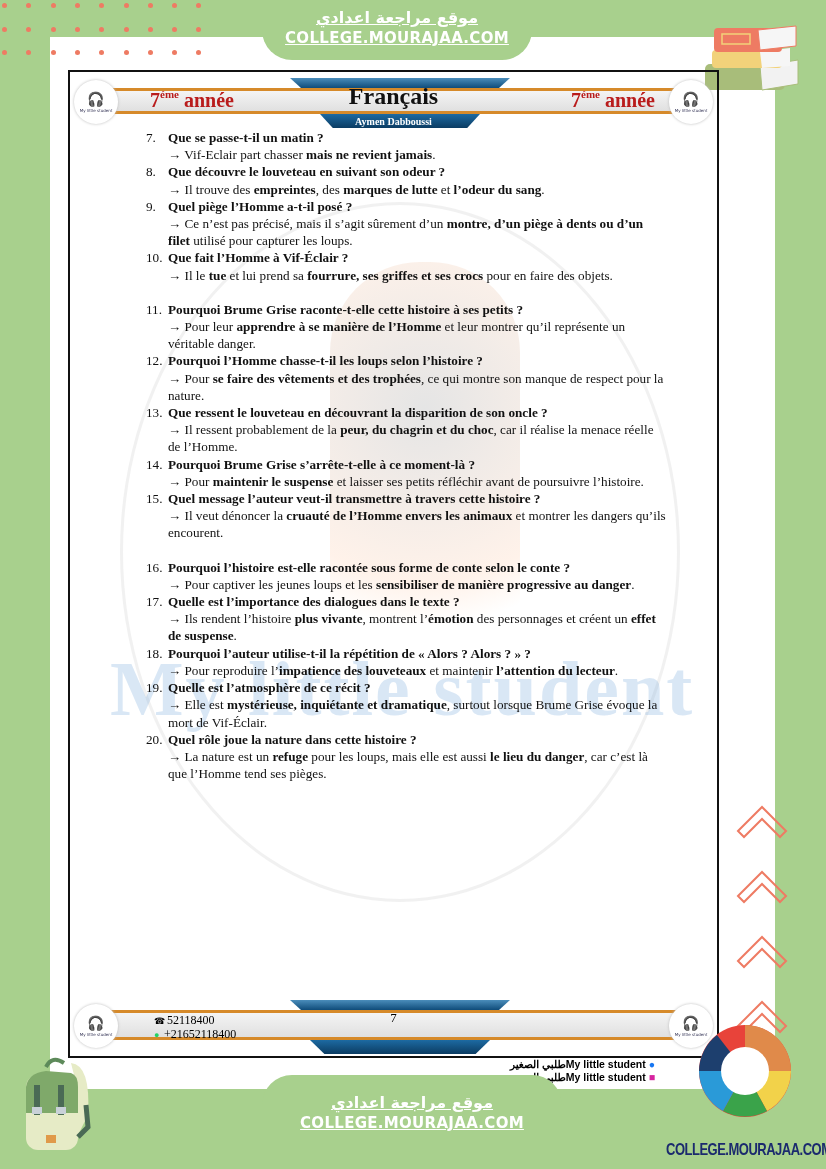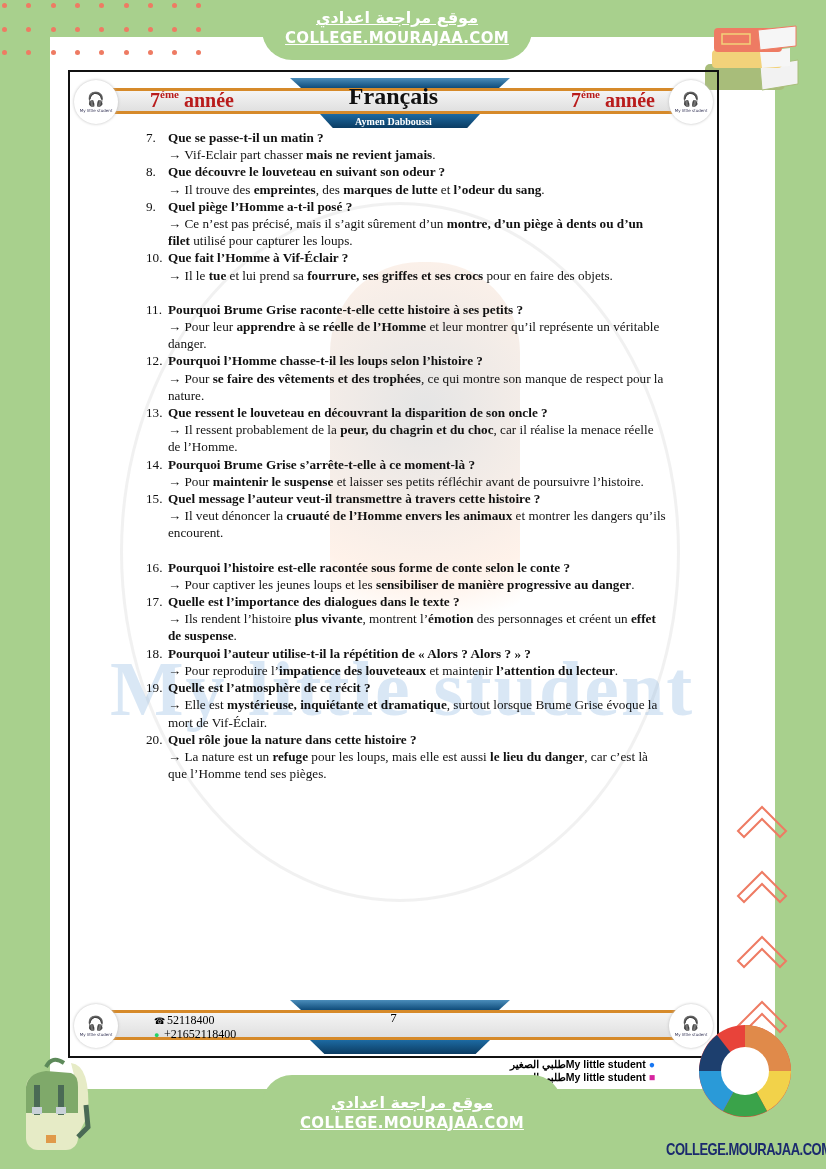--- a/index.html
+++ b/index.html
@@ -177,21 +177,21 @@
       </div>
       <div class="qa">
         <span class="num">10.</span>
         <div class="q">Que fait l’Homme à Vif-Éclair ?</div>
         <div class="a">→ Il le <b>tue</b> et lui prend sa <b>fourrure, ses griffes et ses crocs</b> pour en faire des objets.</div>
       </div>
       <div class="gap"></div>
       <div class="qa">
         <span class="num">11.</span>
         <div class="q">Pourquoi Brume Grise raconte-t-elle cette histoire à ses petits ?</div>
-        <div class="a">→ Pour leur <b>apprendre à se réelle de l’Homme</b> et leur montrer qu’il représente un véritable danger.</div>
+        <div class="a">→ Pour leur <b>apprendre à se manière de l’Homme</b> et leur montrer qu’il représente un véritable danger.</div>
       </div>
       <div class="qa">
         <span class="num">12.</span>
         <div class="q">Pourquoi l’Homme chasse-t-il les loups selon l’histoire ?</div>
         <div class="a">→ Pour <b>se faire des vêtements et des trophées</b>, ce qui montre son manque de respect pour la nature.</div>
       </div>
       <div class="qa">
         <span class="num">13.</span>
         <div class="q">Que ressent le louveteau en découvrant la disparition de son oncle ?</div>
         <div class="a">→ Il ressent probablement de la <b>peur, du chagrin et du choc</b>, car il réalise la menace réelle de l’Homme.</div>

